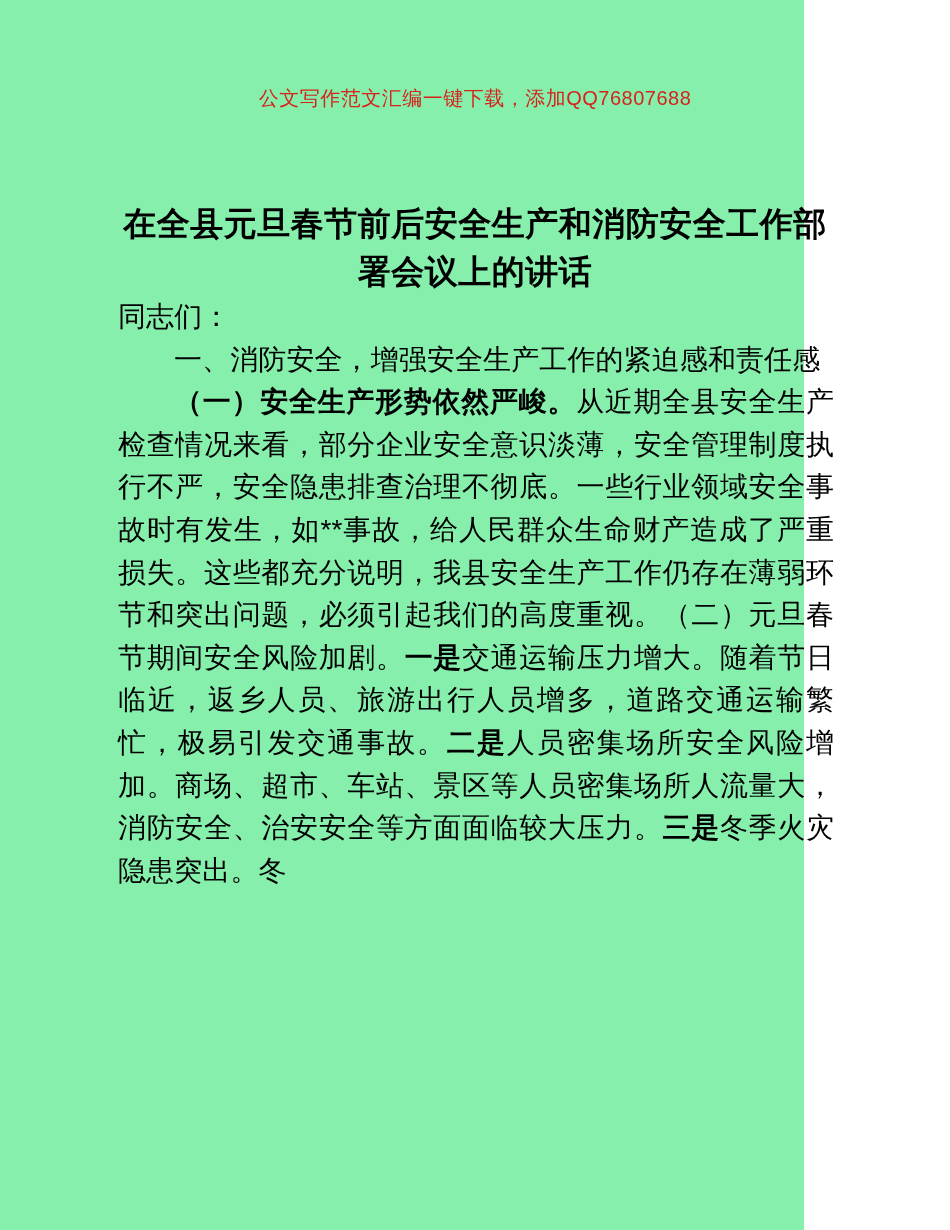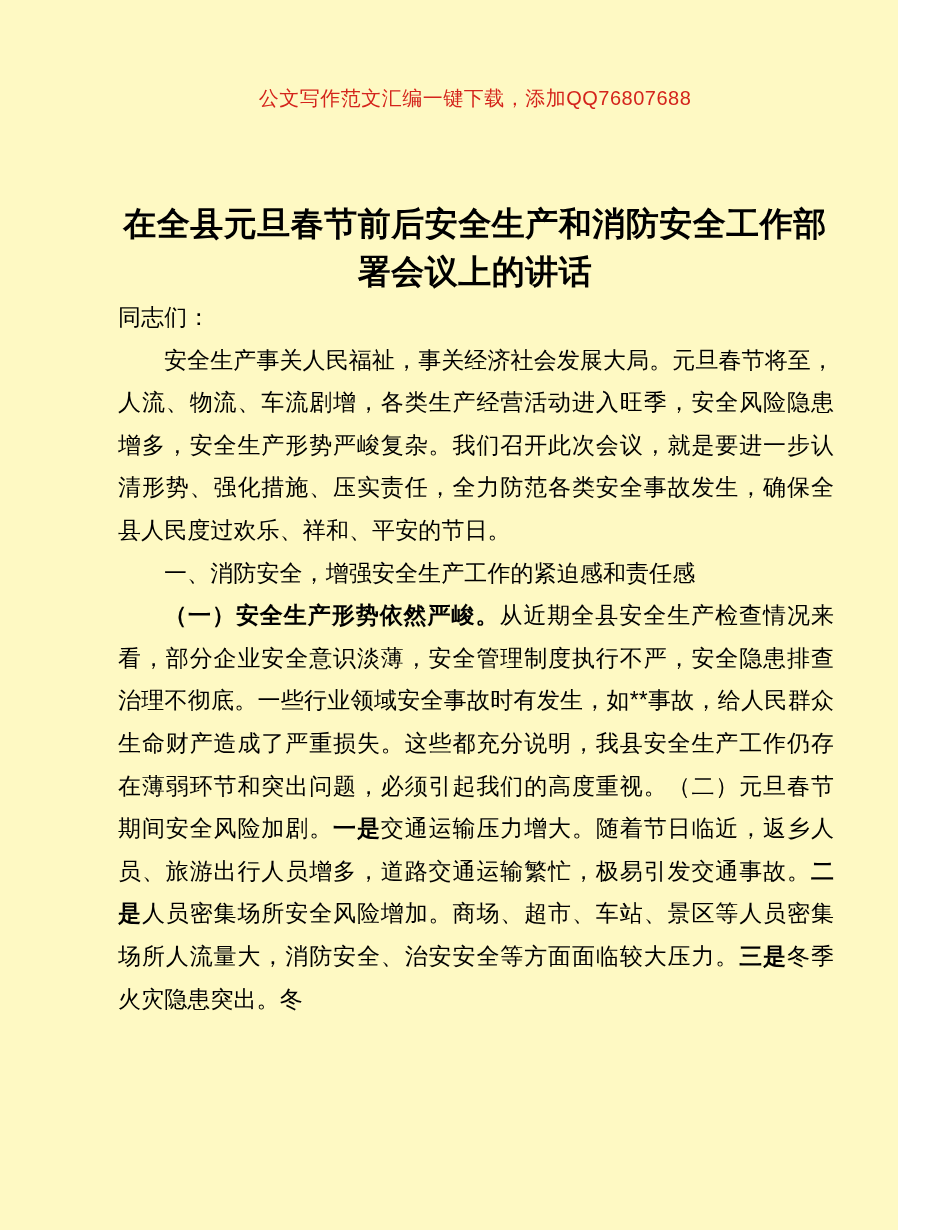--- a/index.html
+++ b/index.html
@@ -11,23 +11,23 @@
     width: 950px;
     height: 1230px;
     overflow: hidden;
     font-family: "Liberation Sans", "DejaVu Sans", sans-serif;
     color: #000000;
     -webkit-font-smoothing: antialiased;
   }
 
   .page {
     position: relative;
-    width: 898px;
+    width: 804px;
     height: 1230px;
-    background: #fef9c3;
+    background: #86efac;
     box-sizing: border-box;
   }
 
   
   .promo-banner {
     position: absolute;
     top: 84px;
     left: 0;
     width: 950px;
     text-align: center;
@@ -55,21 +55,21 @@
 
   
   .body-block {
     position: absolute;
     top: 296px;
     left: 118px;
     width: 716px;
   }
 
   .para {
-    font-size: 23px;
+    font-size: 28px;
     line-height: 42.6px;
     text-align: justify;
     text-justify: inter-ideograph;
     margin: 0;
     letter-spacing: 0.1px;
     color: #000000;
   }
 
   .para.salutation {
     text-indent: 0;
@@ -99,21 +99,20 @@
 <div class="page">
 
   <div class="promo-banner">公文写作范文汇编一键下载，添加QQ76807688</div>
 
   <h1 class="doc-title">在全县元旦春节前后安全生产和消防安全工作部署会议上的讲话</h1>
 
   <div class="body-block">
 
     <p class="para salutation no-stretch">同志们：</p>
 
-    <p class="para indent2 no-stretch">安全生产事关人民福祉，事关经济社会发展大局。元旦春节将至，人流、物流、车流剧增，各类生产经营活动进入旺季，安全风险隐患增多，安全生产形势严峻复杂。我们召开此次会议，就是要进一步认清形势、强化措施、压实责任，全力防范各类安全事故发生，确保全县人民度过欢乐、祥和、平安的节日。</p>
 
     <p class="para indent2 no-stretch">一、消防安全，增强安全生产工作的紧迫感和责任感</p>
 
     <p class="para indent2 no-stretch"><span class="bold">（一）安全生产形势依然严峻。</span><span>从近期全县安全生产检查情况来看，部分企业安全意识淡薄，安全管理制度执行不严，安全隐患排查治理不彻底。一些行业领域安全事故时有发生，如**事故，给人民群众生命财产造成了严重损失。这些都充分说明，我县安全生产工作仍存在薄弱环节和突出问题，必须引起我们的高度重视。</span><span>（二）元旦春节期间安全风险加剧。</span><span class="bold">一是</span><span>交通运输压力增大。随着节日临近，返乡人员、旅游出行人员增多，道路交通运输繁忙，极易引发交通事故。</span><span class="bold">二是</span><span>人员密集场所安全风险增加。商场、超市、车站、景区等人员密集场所人流量大，消防安全、治安安全等方面面临较大压力。</span><span class="bold">三是</span><span>冬季火灾隐患突出。冬</span></p>
 
   </div>
 
 </div>
 
 </body></html>

